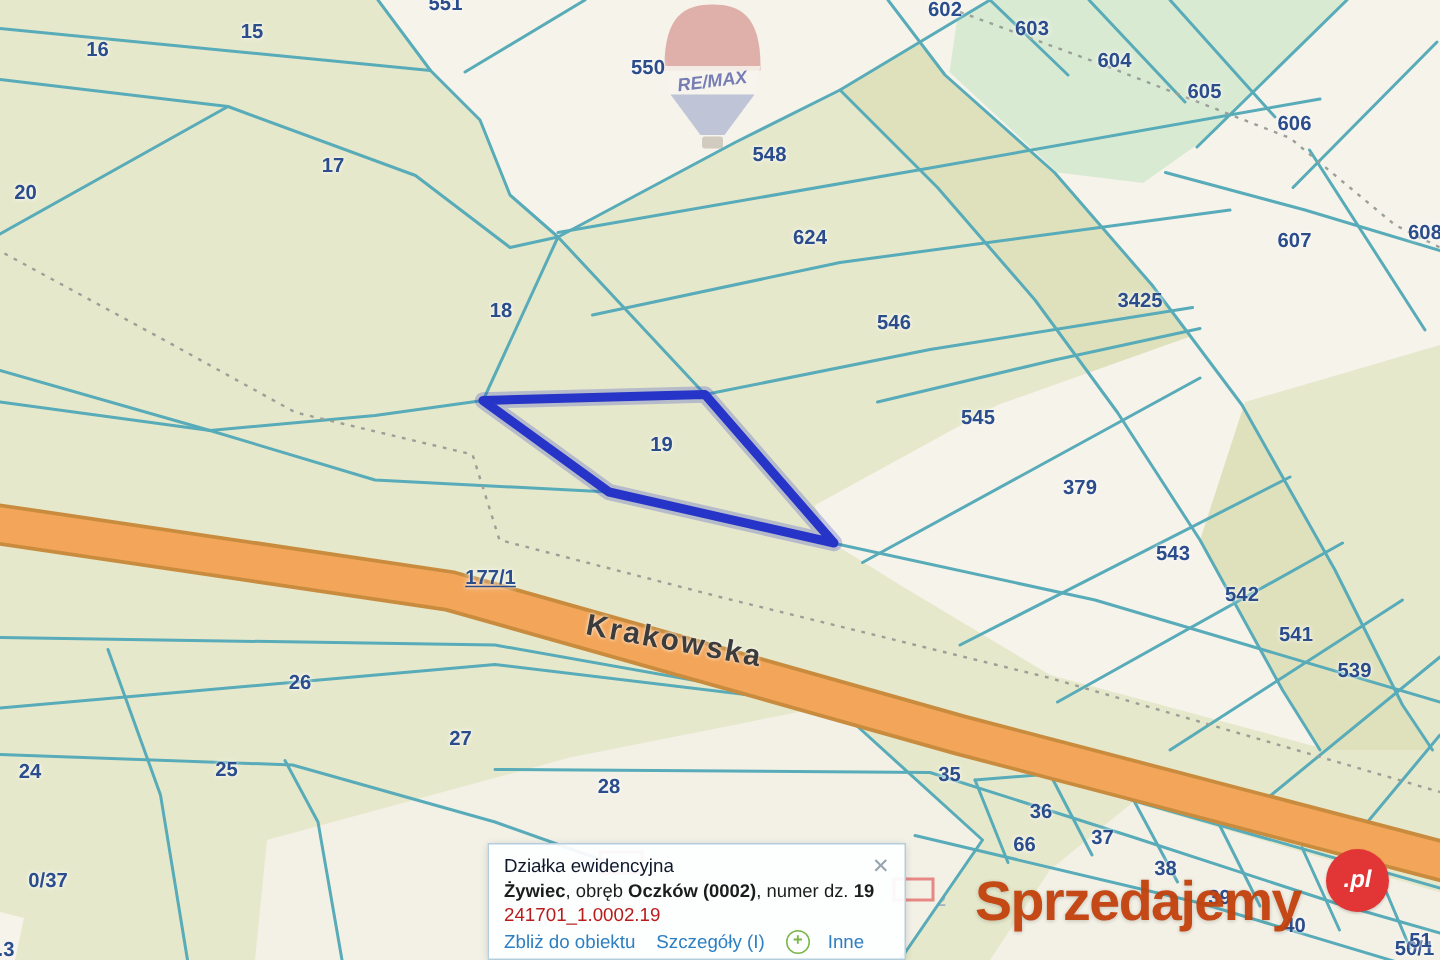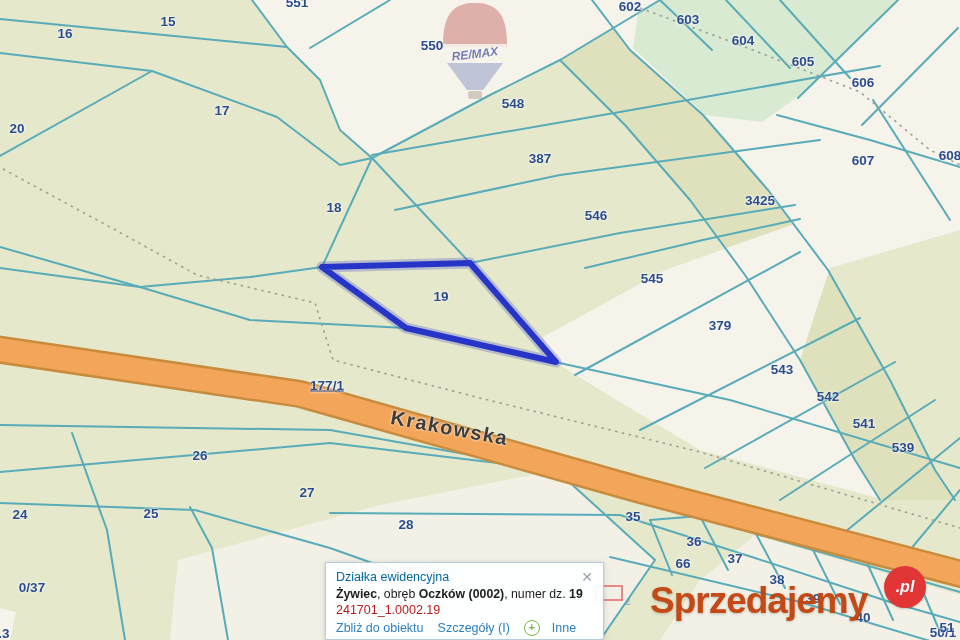--- a/index.html
+++ b/index.html
@@ -15,21 +15,21 @@
   #road-label{position:absolute;left:393px;top:406px;z-index:12;
           transform:rotate(10.5deg);transform-origin:left top;
           font:700 20px "Liberation Sans",sans-serif;color:#3c3c3c;letter-spacing:1.5px;
           text-shadow:0 0 2px rgba(255,255,255,.8),0 0 3px rgba(255,255,255,.6);}
   #balloon{position:absolute;left:436px;top:0;z-index:8;opacity:.8;}
   
   #popup{position:absolute;left:325px;top:562px;width:279px;height:78px;z-index:30;
          background:rgba(253,254,255,.94);border:1px solid #b5cede;box-sizing:border-box;
          box-shadow:0 1px 5px rgba(60,80,100,.25);padding:6px 10px 0 10px;}
   .p-row1{display:flex;justify-content:space-between;align-items:center;height:16px;}
-  .p-title{font:400 12.5px "Liberation Sans",sans-serif;color:#0369a1;}
+  .p-title{font:400 12.5px "Liberation Sans",sans-serif;color:#0f172a;}
   .p-close{font:400 14px "Liberation Sans",sans-serif;color:#98a4ad;cursor:pointer;line-height:14px;}
   .p-main{margin-top:2px;font:400 12.3px "Liberation Sans",sans-serif;color:#1c1c1c;white-space:pre;}
   .p-main b{font-weight:700;}
   .p-code{margin-top:2px;font:400 12.5px "Liberation Sans",sans-serif;color:#b91c1c;}
   .p-links{margin-top:3px;display:flex;align-items:center;
            font:400 12.5px "Liberation Sans",sans-serif;color:#2e7fc1;}
   .p-link{margin-right:14px;cursor:pointer;}
   .p-plus{width:14px;height:14px;border:1.5px solid #7ab648;border-radius:50%;color:#7ab648;
           font:700 11px/13px "Liberation Sans",sans-serif;text-align:center;margin-right:12px;}
   
@@ -134,21 +134,21 @@
 
   <div id="labels">
       <div class="plabel" style="left: 65px; top: 33px;">16</div>
       <div class="plabel" style="left: 168px; top: 21px;">15</div>
       <div class="plabel" style="left: 297px; top: 2px;">551</div>
       <div class="plabel" style="left: 222px; top: 110px;">17</div>
       <div class="plabel" style="left: 17px; top: 128px;">20</div>
       <div class="plabel" style="left: 334px; top: 207px;">18</div>
       <div class="plabel" style="left: 432px; top: 45px;">550</div>
       <div class="plabel" style="left: 513px; top: 103px;">548</div>
-      <div class="plabel" style="left: 540px; top: 158px;">387</div>
+      <div class="plabel" style="left: 540px; top: 158px;">624</div>
       <div class="plabel" style="left: 596px; top: 215px;">546</div>
       <div class="plabel" style="left: 441px; top: 296px;">19</div>
       <div class="plabel" style="left: 652px; top: 278px;">545</div>
       <div class="plabel" style="left: 720px; top: 325px;">379</div>
       <div class="plabel" style="left: 782px; top: 369px;">543</div>
       <div class="plabel" style="left: 828px; top: 396px;">542</div>
       <div class="plabel" style="left: 864px; top: 423px;">541</div>
       <div class="plabel" style="left: 903px; top: 447px;">539</div>
       <div class="plabel" style="left: 630px; top: 6px;">602</div>
       <div class="plabel" style="left: 688px; top: 19px;">603</div>

